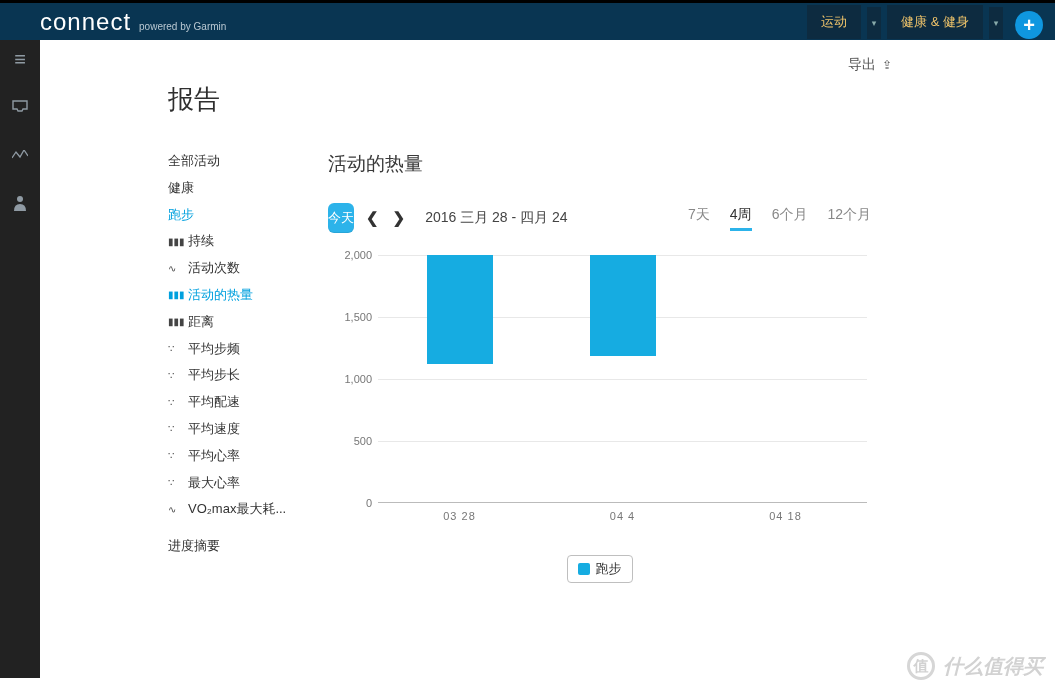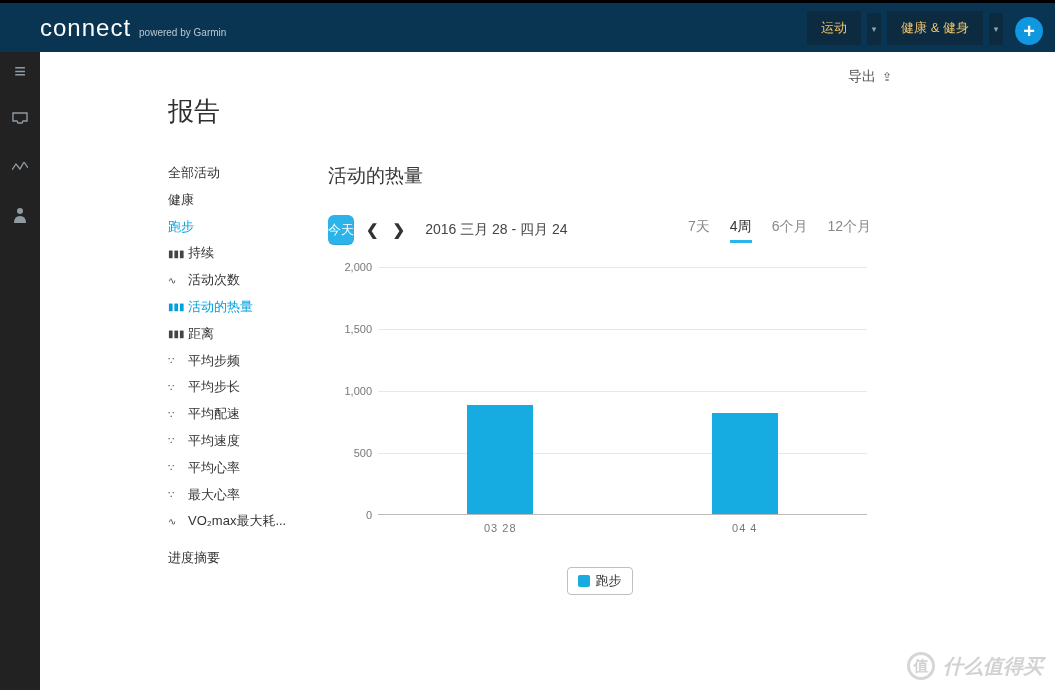--- a/index.html
+++ b/index.html
@@ -1,18 +1,18 @@
 <!DOCTYPE html>
 <html><head>
 <meta charset="utf-8">
 <style>
   * { box-sizing: border-box; margin: 0; padding: 0; }
   body { font-family: Arial, "Microsoft YaHei", sans-serif; background: #fff; width: 1055px; height: 690px; overflow: hidden; position: relative; }
 
-  .topbar { height: 52px; background: #093552; color: #fff; display: flex; align-items: center; justify-content: space-between; padding: 0 12px 0 40px; border-top: 3px solid #000; }
+  .topbar { height: 40px; background: #093552; color: #fff; display: flex; align-items: center; justify-content: space-between; padding: 0 12px 0 40px; border-top: 3px solid #000; }
   .logo { display: flex; align-items: baseline; gap: 8px; }
   .logo-main { font-size: 24px; letter-spacing: 1px; font-weight: 300; font-family: Arial, sans-serif; color:#fff; }
   .logo-sub { font-size: 10px; color: #b9c8d2; }
   .top-right { display: flex; align-items: flex-end; gap: 6px; }
   .nav-btn { background: #0d2b40; color: #eec36a; font-size: 13px; padding: 8px 14px; border: none; cursor: pointer; }
   .nav-btn.orange { color: #eec36a; }
   .nav-drop { width: 14px; height: 32px; background: #0d2b40; border: none; cursor: pointer; color:#8aa; font-size:9px;}
   .plus-btn { width: 28px; height: 28px; border-radius: 50%; background: #0f97e0; color: #fff; font-size: 20px; font-weight: bold; border: none; cursor: pointer; line-height: 26px; text-align: center; margin-left: 6px; }
 
   .layout { display: flex; height: calc(100% - 52px); }
@@ -44,21 +44,21 @@
   .date-range { font-size: 14px; color: #444; margin-left: 8px; }
   .periods { display: flex; gap: 20px; font-size: 14px; color: #888; }
   .period { cursor: pointer; padding-bottom: 4px; }
   .period.active { color: #333; border-bottom: 3px solid #2cb3ea; text-align: right; }
 
   .plot { position: relative; height: 280px; margin-left: 10px; margin-right: 4px; border-bottom:0; }
   .plot-inner { position: absolute; left: 40px; right: 0; top: 8px; bottom: 24px; border-bottom: 1px solid #bbb; }
   .grid-line { position: absolute; left: 0; right: 0; border-top: 1px solid #e8e8e8; }
   .y-label { position: absolute; left: 0; font-size: 11px; color: #777; transform: translateY(-50%); width: 34px; text-align: right; }
   .bars { position: absolute; left:0; right:0; bottom:0; top:0; display: flex; }
-  .bar-slot { flex: 1; display:flex; align-items:flex-end; justify-content:center; position:relative; }
+  .bar-slot { flex: 1; display:flex; justify-content:center; position:relative; }
   .bar { width: 66px; background: #16ace1; }
   .x-label { position: absolute; bottom: -20px; left: 50%; transform: translateX(-50%); font-size: 11px; color: #777; letter-spacing:1px;}
   .legend { display:flex; justify-content:center; margin-top: 28px; }
   .legend-box { border: 1px solid #bfbfbf; border-radius: 4px; padding: 4px 10px; display:flex; align-items:center; gap:6px; font-size:13px; color:#333; cursor:pointer;}
   .legend-sw { width: 12px; height: 12px; background:#16ace1; border-radius:2px; }
 
   .watermark { position: absolute; right: 12px; bottom: 10px; display:flex; align-items:center; gap:8px; color:#d2d2d2; font-size: 20px; font-weight:bold; font-style:italic;}
   .wm-badge { width:28px; height:28px; border:3px solid #d6d6d6; border-radius:50%; display:flex; align-items:center; justify-content:center; font-size:15px; color:#d2d2d2; font-style:normal;}
 </style>
 </head>
@@ -195,20 +195,23 @@
             <div class="plot-inner">
               <div class="bars">
                 <div class="bar-slot">
                   <div class="bar" style="height: 44%;"></div>
                   <div class="x-label">03 28</div>
                 </div>
                 <div class="bar-slot">
                   <div class="bar" style="height: 41%;"></div>
                   <div class="x-label">04 4</div>
                 </div>
+                <div class="bar-slot">
+                  <div class="x-label">04 18</div>
+                </div>
               </div>
             </div>
           </div>
 
         <div class="legend">
           <div class="legend-box">
             <span class="legend-sw"></span>
             <span>跑步</span>
           </div>
         </div>

